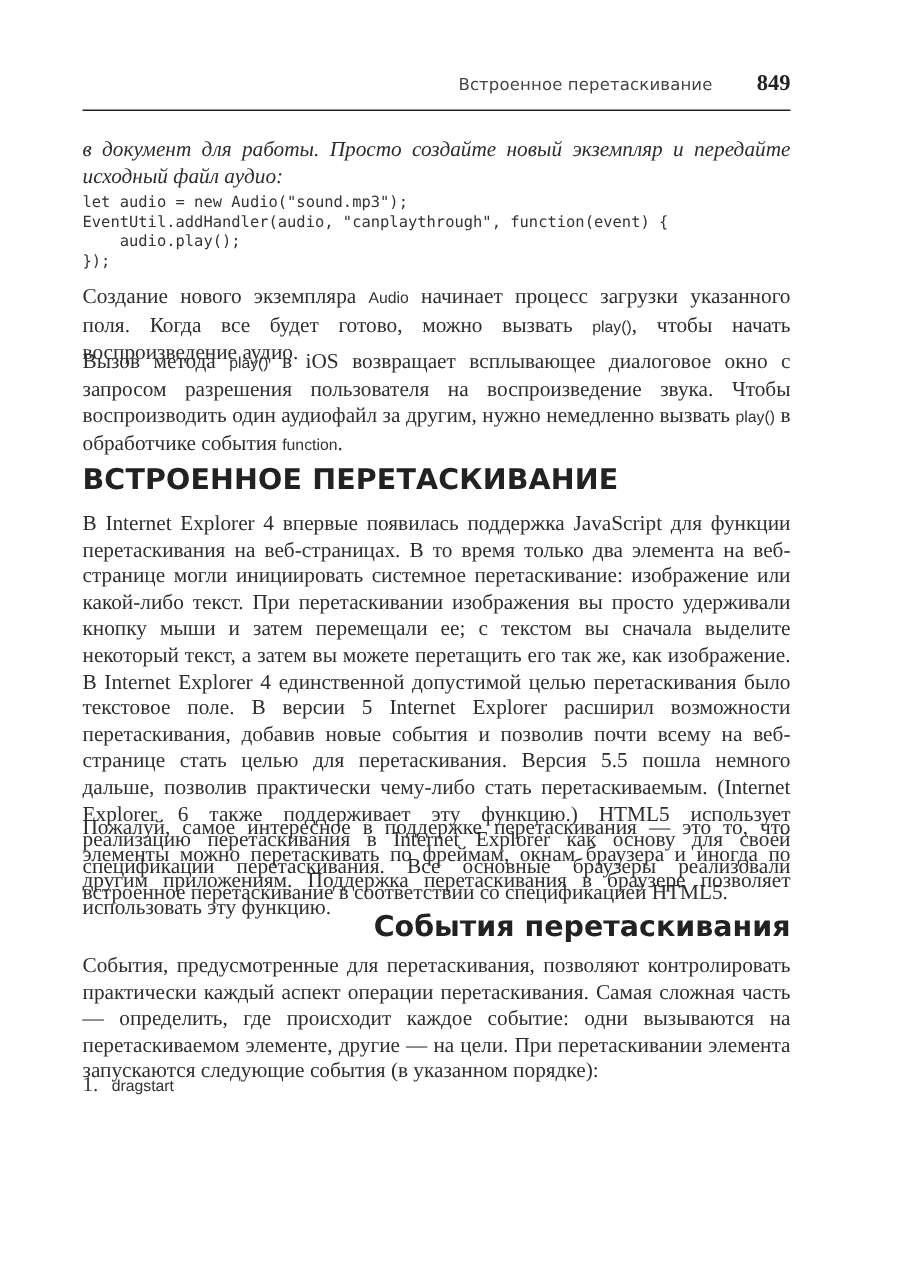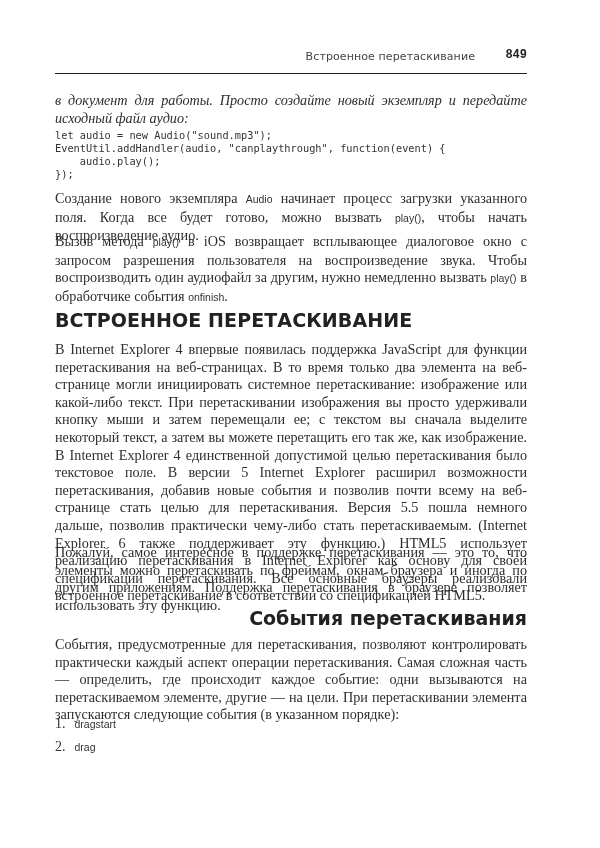--- a/index.html
+++ b/index.html
@@ -1,20 +1,20 @@
 <!DOCTYPE html>
 <html><head>
   <meta charset="utf-8">
   <style>
     html, body { margin: 0; padding: 0; background: #ffffff; }
     body { width: 600px; height: 848px; position: relative; overflow: hidden; }
     .page { position: absolute; left: 55px; top: 0; width: 472px; color: #2a2a2a; }
     .running-head { position: absolute; top: 48px; left: 0; width: 472px; height: 22px; }
     .rh-title { position: absolute; right: 52px; top: 2px; font-family: "DejaVu Sans", sans-serif; font-size: 11px; color: #444; letter-spacing: 0.1px; }
-    .rh-page { position: absolute; right: 0; top: 0; font-family: Liberation Mono, monospace; font-size: 12px; font-weight: bold; color: #222; }
+    .rh-page { position: absolute; right: 0; top: 0; font-family: Liberation Serif, serif; font-size: 15px; font-weight: bold; color: #222; }
     .rh-rule { position: absolute; top: 73px; left: 0; width: 472px; height: 1px; background: #222; }
     .body-text { font-family: "Liberation Serif", serif; font-size: 14.2px; line-height: 17.6px; text-align: justify; color: #2d2d2d; margin: 0; }
     .mono { font-family: Liberation Sans, sans-serif; font-size: 10.5px; color: #333; }
     .code { font-family: "DejaVu Sans Mono", monospace; font-size: 10.3px; line-height: 13px; color: #333; white-space: pre; margin: 0; }
     h2.h-upper { font-family: "DejaVu Sans", sans-serif; font-size: 19px; font-weight: 600; margin: 0; letter-spacing: 0.1px; color: #222; }
     h3.h-sub { font-family: "DejaVu Sans", sans-serif; font-size: 19px; font-weight: 600; margin: 0; color: #222; text-align: right; }
     .block { position: absolute; left: 0; width: 472px; }
     ol.events { list-style: none; margin: 0; padding: 0; }
     ol.events li { height: 22.5px; font-family: "Liberation Serif", serif; font-size: 14px; }
     .num { display: inline-block; width: 16px; color: #333; }
@@ -42,21 +42,21 @@
   </div>
 
   <div class="block" style="top:190px;">
     <p class="body-text">
       <span>Создание нового экземпляра </span><span class="mono">Audio</span><span> начинает процесс загрузки указанного поля. Когда все будет готово, можно вызвать </span><span class="mono">play()</span><span>, чтобы начать воспроизведение аудио.</span>
     </p>
   </div>
 
   <div class="block" style="top:233px;">
     <p class="body-text">
-      <span>Вызов метода </span><span class="mono">play()</span><span> в iOS возвращает всплывающее диалоговое окно с запросом разрешения пользователя на воспроизведение звука. Чтобы воспроизводить один аудиофайл за другим, нужно немедленно вызвать </span><span class="mono">play()</span><span> в обработчике события </span><span class="mono">onfinish</span><span>.</span>
+      <span>Вызов метода </span><span class="mono">play()</span><span> в iOS возвращает всплывающее диалоговое окно с запросом разрешения пользователя на воспроизведение звука. Чтобы воспроизводить один аудиофайл за другим, нужно немедленно вызвать </span><span class="mono">play()</span><span> в обработчике события </span><span class="mono">function</span><span>.</span>
     </p>
   </div>
 
   <div class="block" style="top:309px;">
     <h2 class="h-upper">ВСТРОЕННОЕ ПЕРЕТАСКИВАНИЕ</h2>
   </div>
 
   <div class="block" style="top:341px;">
     <p class="body-text">В Internet Explorer 4 впервые появилась поддержка JavaScript для функции перетаскивания на веб-страницах. В то время только два элемента на веб-странице могли инициировать системное перетаскивание: изображение или какой-либо текст. При перетаскивании изображения вы просто удерживали кнопку мыши и затем перемещали ее; с текстом вы сначала выделите некоторый текст, а затем вы можете перетащить его так же, как изображение. В Internet Explorer 4 единственной допустимой целью перетаскивания было текстовое поле. В версии 5 Internet Explorer расширил возможности перетаскивания, добавив новые события и позволив почти всему на веб-странице стать целью для перетаскивания. Версия 5.5 пошла немного дальше, позволив практически чему-либо стать перетаскиваемым. (Internet Explorer 6 также поддерживает эту функцию.) HTML5 использует реализацию перетаскивания в Internet Explorer как основу для своей спецификации перетаскивания. Все основные браузеры реализовали встроенное перетаскивание в соответствии со спецификацией HTML5.</p>
   </div>
@@ -69,17 +69,16 @@
     <h3 class="h-sub">События перетаскивания</h3>
   </div>
 
   <div class="block" style="top:636px;">
     <p class="body-text">События, предусмотренные для перетаскивания, позволяют контролировать практически каждый аспект операции перетаскивания. Самая сложная часть — определить, где происходит каждое событие: одни вызываются на перетаскиваемом элементе, другие — на цели. При перетаскивании элемента запускаются следующие события (в указанном порядке):</p>
   </div>
 
   <div class="block" style="top:716px;">
     <ol class="events">
       <li><span class="num">1.</span> <span class="mono">dragstart</span></li>
-      <li><span class="num">2.</span> <span class="mono">drag</span></li>
     </ol>
   </div>
 
 </div>
 
 </body></html>

